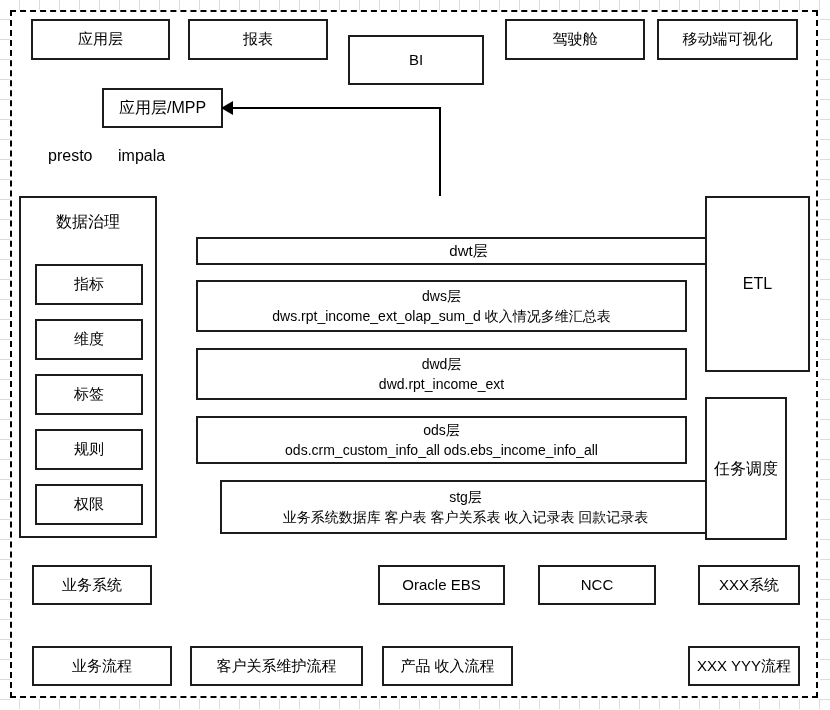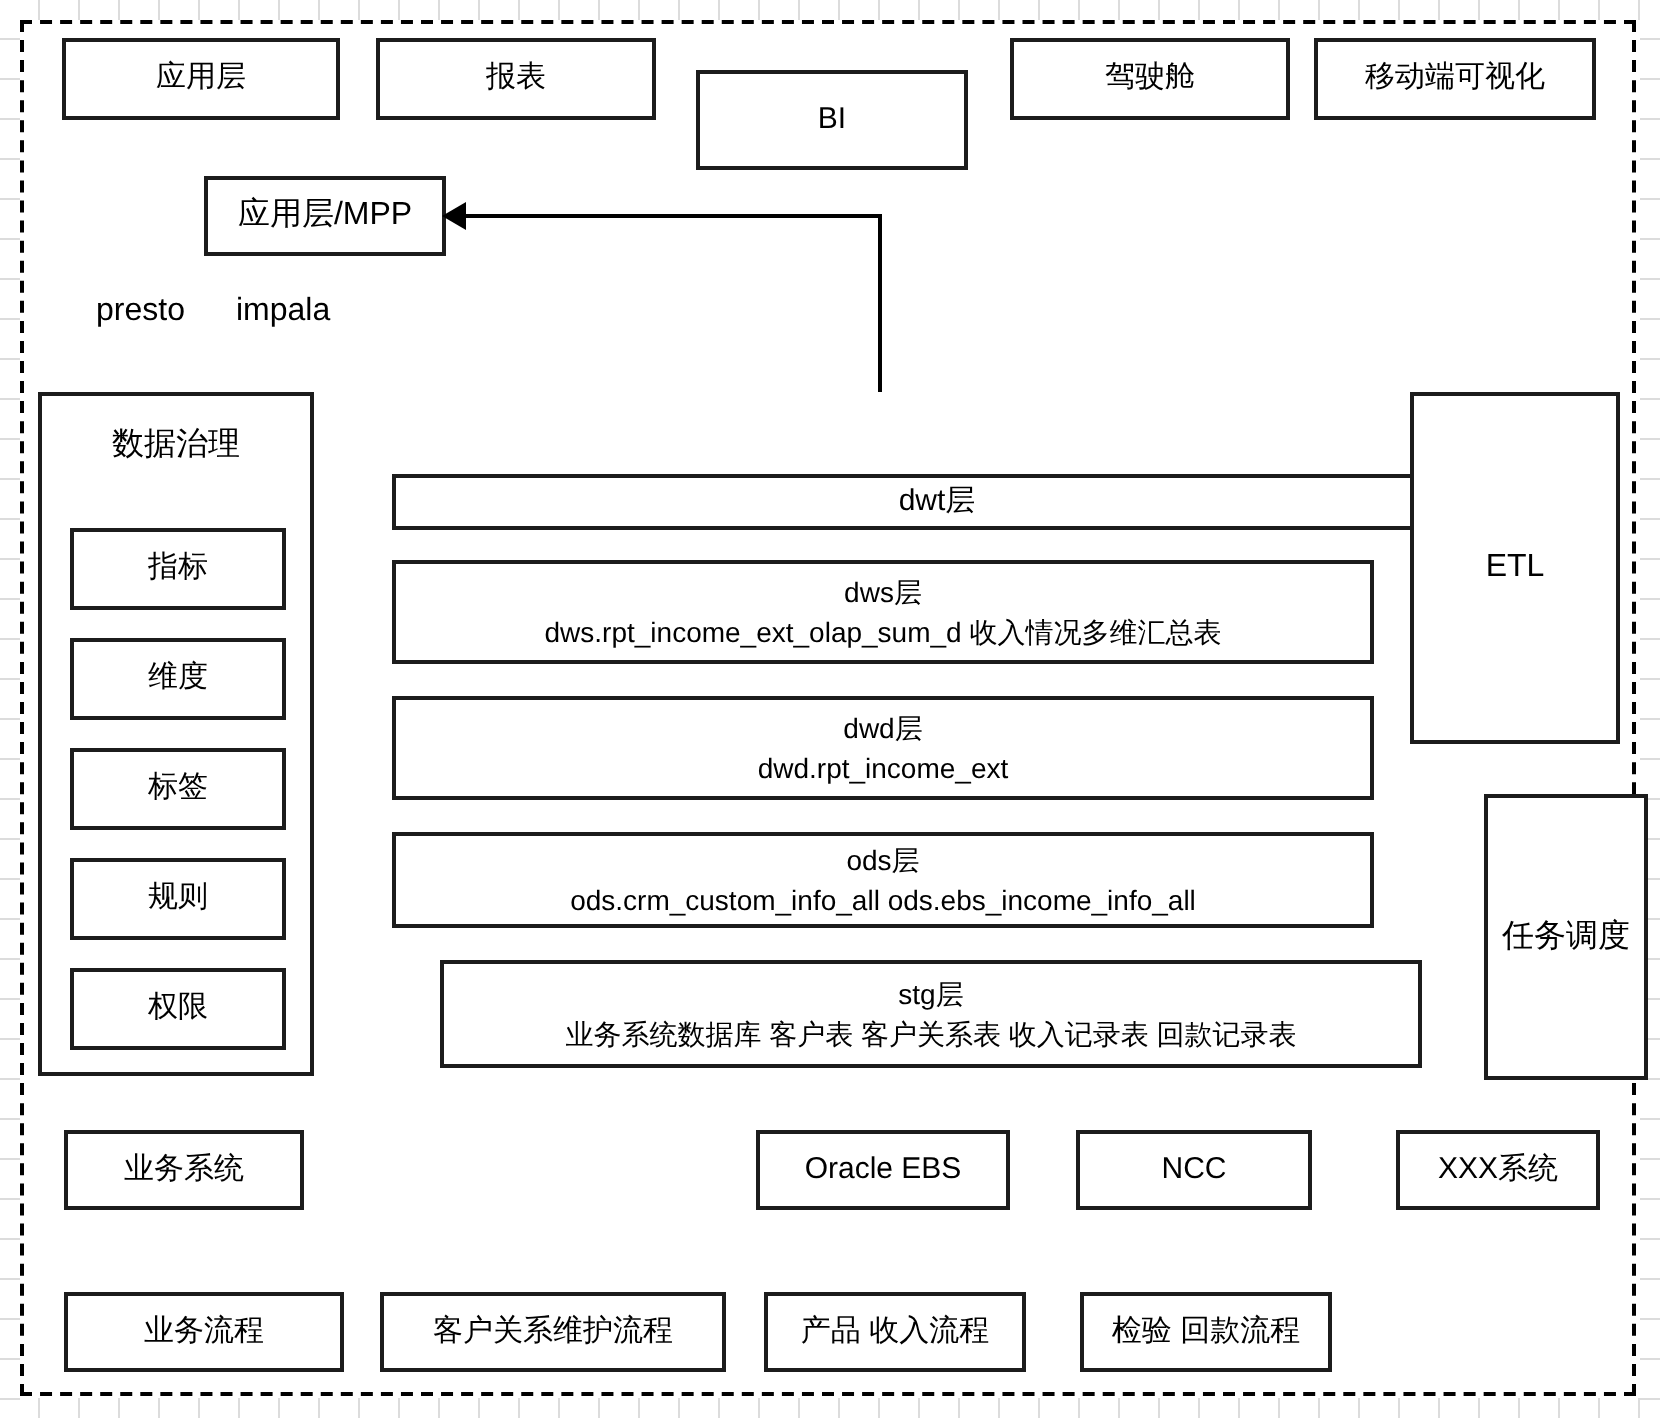--- a/index.html
+++ b/index.html
@@ -109,21 +109,21 @@
     <span class="t">ods.crm_custom_info_all ods.ebs_income_info_all</span>
   </div>
   <div class="box two-line" style="left:196px;top:480px;width:491px;height:54px;margin-left:24px;">
     <span class="t">stg层</span>
     <span class="t">业务系统数据库 客户表 客户关系表 收入记录表 回款记录表</span>
   </div>
 
   <div class="box" style="left:705px;top:196px;width:105px;height:176px;font-size:16px;">
       <span class="t">ETL</span>
     </div>
-  <div class="box" style="left:705px;top:397px;width:82px;height:143px;font-size:16px;margin-left:37px;">
+  <div class="box" style="left:705px;top:397px;width:82px;height:143px;font-size:16px;">
       <span class="t">任务调度</span>
     </div>
 
   <div class="box" style="left:32px;top:565px;width:120px;height:40px;">
       <span class="t">业务系统</span>
     </div>
   <div class="box" style="left:378px;top:565px;width:127px;height:40px;">
       <span class="t">Oracle EBS</span>
     </div>
   <div class="box" style="left:538px;top:565px;width:118px;height:40px;">
@@ -135,17 +135,17 @@
 
   <div class="box" style="left:32px;top:646px;width:140px;height:40px;">
       <span class="t">业务流程</span>
     </div>
   <div class="box" style="left:190px;top:646px;width:173px;height:40px;">
       <span class="t">客户关系维护流程</span>
     </div>
   <div class="box" style="left:382px;top:646px;width:131px;height:40px;">
       <span class="t">产品 收入流程</span>
     </div>
-  <div class="box" style="left:540px;top:646px;width:126px;height:40px;">
-      <span class="t">检验 回款流程</span>
+  <div class="box" style="left:688px;top:646px;width:112px;height:40px;">
+      <span class="t">XXX YYY流程</span>
     </div>
 
 </div>
 
 </body></html>

